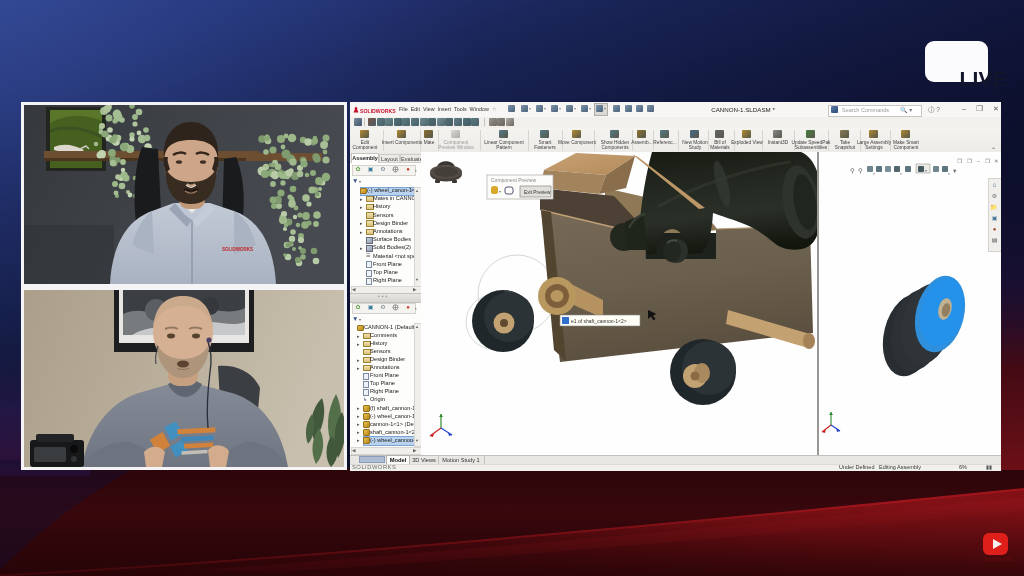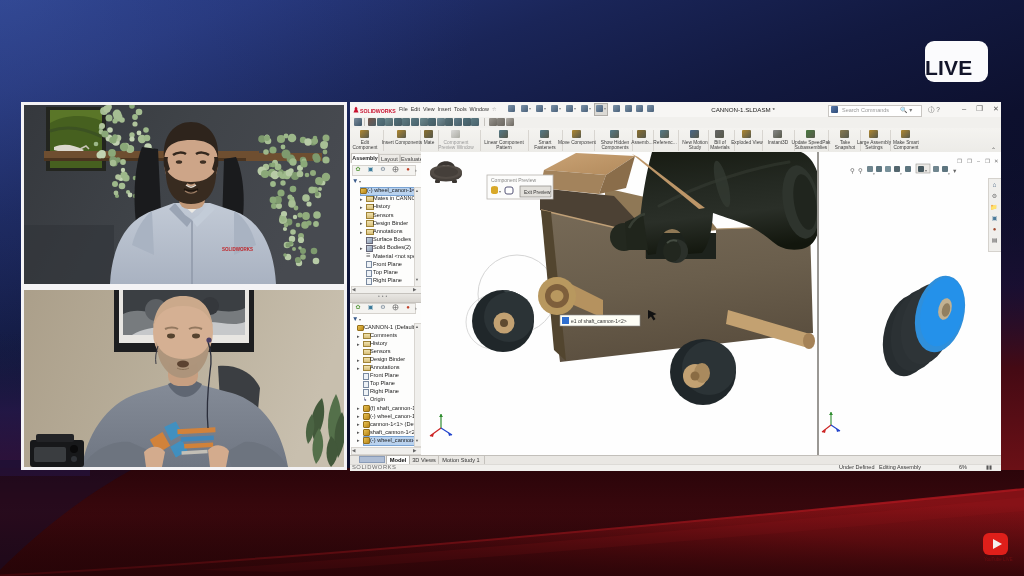--- a/index.html
+++ b/index.html
@@ -58,21 +58,21 @@
  <rect x="0" y="330" width="90" height="146" fill="url(#purpleLeft)"></rect>
  <rect x="992" y="150" width="32" height="320" fill="url(#rightBlend)"></rect>
  <path d="M -10,576 C 260,562 620,530 1034,488 L 1034,576 Z" fill="url(#redBright)"></path>
  <path d="M -10,576 C 260,562 620,530 1034,488" fill="none" stroke="#a8161d" stroke-width="2" opacity="0.85"></path>
  <path d="M 200,570 C 500,548 800,520 1034,496 L 1034,510 C 800,532 520,556 280,572 Z" fill="#8e1318" opacity="0.45"></path>
  <rect x="0" y="505" width="1024" height="71" fill="url(#fadeDown)"></rect>
  <path d="M 0,460 L 150,460 C 90,490 40,530 0,570 Z" fill="#141030" opacity="0.45"></path>
 </svg>
 
 <div class="abs" style="left:925px;top:41px;width:63px;height:41px;background:#fbfbfd;border-radius:9px;"></div>
-<div class="abs" style="left:925px;top:47px;width:82px;height:41px;line-height:41px;text-align:left;font-size:21px;font-weight:bold;color:#13152a;letter-spacing:0.2px;">LIVE</div>
+<div class="abs" style="left:925px;top:58px;width:82px;height:41px;line-height:41px;text-align:right;font-size:21px;font-weight:bold;color:#13152a;letter-spacing:0.2px;">LIVE</div>
 
 <svg class="abs" style="left:978px;top:530px" width="40" height="36" viewBox="0 0 40 36">
   <rect x="5" y="3" width="25" height="22" rx="6" fill="#df1f1a"></rect>
   <path d="M 15,9 L 24,14 L 15,19 Z" fill="#f3f0ef"></path>
   <text x="6" y="31" font-size="4.5" fill="#6e0d10" font-family="Liberation Sans">YouTube LIVE</text>
 </svg>
 
 <div class="abs" id="cam1" style="left:21px;top:102px;width:320px;height:179px;border:3px solid #f4f3f5;background:#3e4247;">
 <svg width="320" height="179" viewBox="0 0 320 179">
  <defs>

